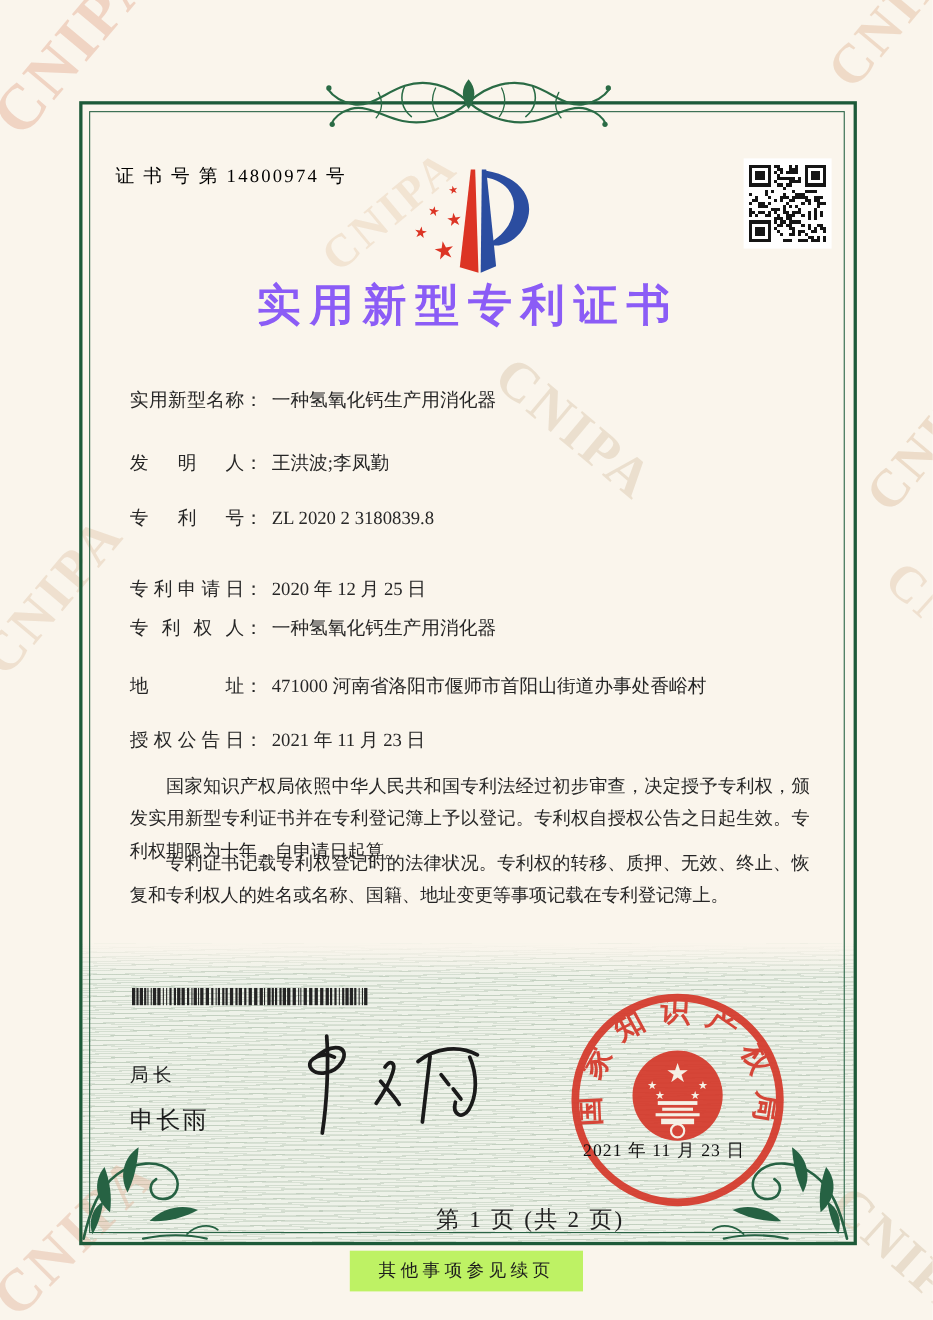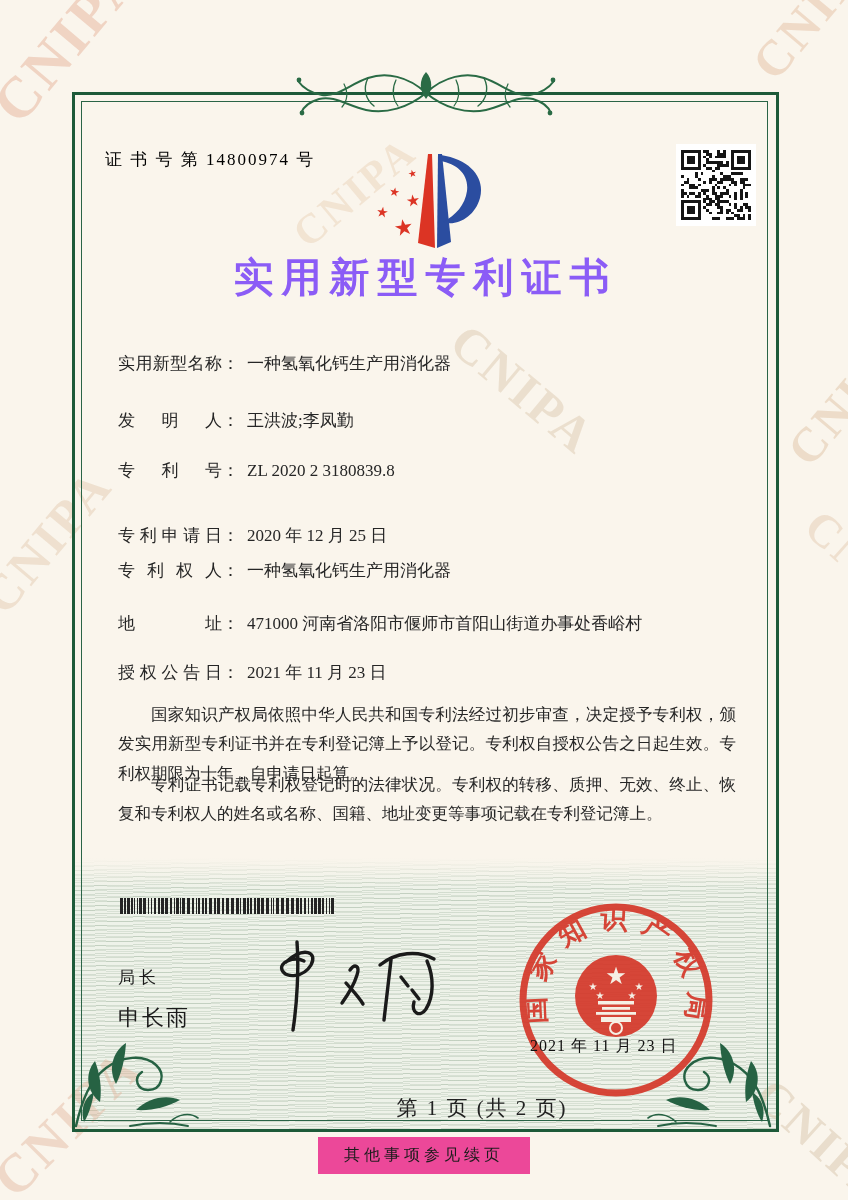--- a/index.html
+++ b/index.html
@@ -51,21 +51,21 @@
   .director-name{position:absolute;z-index:6;left:118px;top:1003px;font-size:22px;letter-spacing:2px;color:#1c1c1c;}
   .signature{position:absolute;z-index:6;left:252px;top:938px;width:195px;height:100px;}
 
   .seal{position:absolute;z-index:6;left:516px;top:900px;width:200px;height:200px;opacity:.93;}
   .seal-date{position:absolute;z-index:7;left:530px;top:1036px;font-size:16px;color:#111;
       letter-spacing:1px;white-space:nowrap;}
 
   .page-footer{position:absolute;z-index:5;left:72px;top:1094px;width:820px;text-align:center;
       font-size:21px;letter-spacing:2px;color:#222;}
   .note-box{position:absolute;z-index:5;left:424px;top:1137px;transform:translateX(-50%);
-      background:#ec4899;padding:8px 26px;font-size:16px;letter-spacing:4px;color:#1c1c1c;}
+      background:#bef264;padding:8px 26px;font-size:16px;letter-spacing:4px;color:#1c1c1c;}
 </style>
 </head>
 <body>
 
 <div class="page">
 
   <span class="wm" style="left:-30px;top:6px;font-size:58px;color:rgba(224,158,128,.38);transform:rotate(-50deg);">CNIPA</span>
   <span class="wm" style="left:732px;top:-22px;font-size:50px;color:rgba(226,186,156,.45);transform:rotate(-50deg);">CNIPA</span>
   <span class="wm" style="left:282px;top:168px;font-size:42px;color:rgba(235,214,190,.55);transform:rotate(-40deg);">CNIPA</span>
   <span class="wm" style="left:438px;top:360px;font-size:50px;color:rgba(214,192,164,.42);transform:rotate(40deg);">CNIPA</span>

